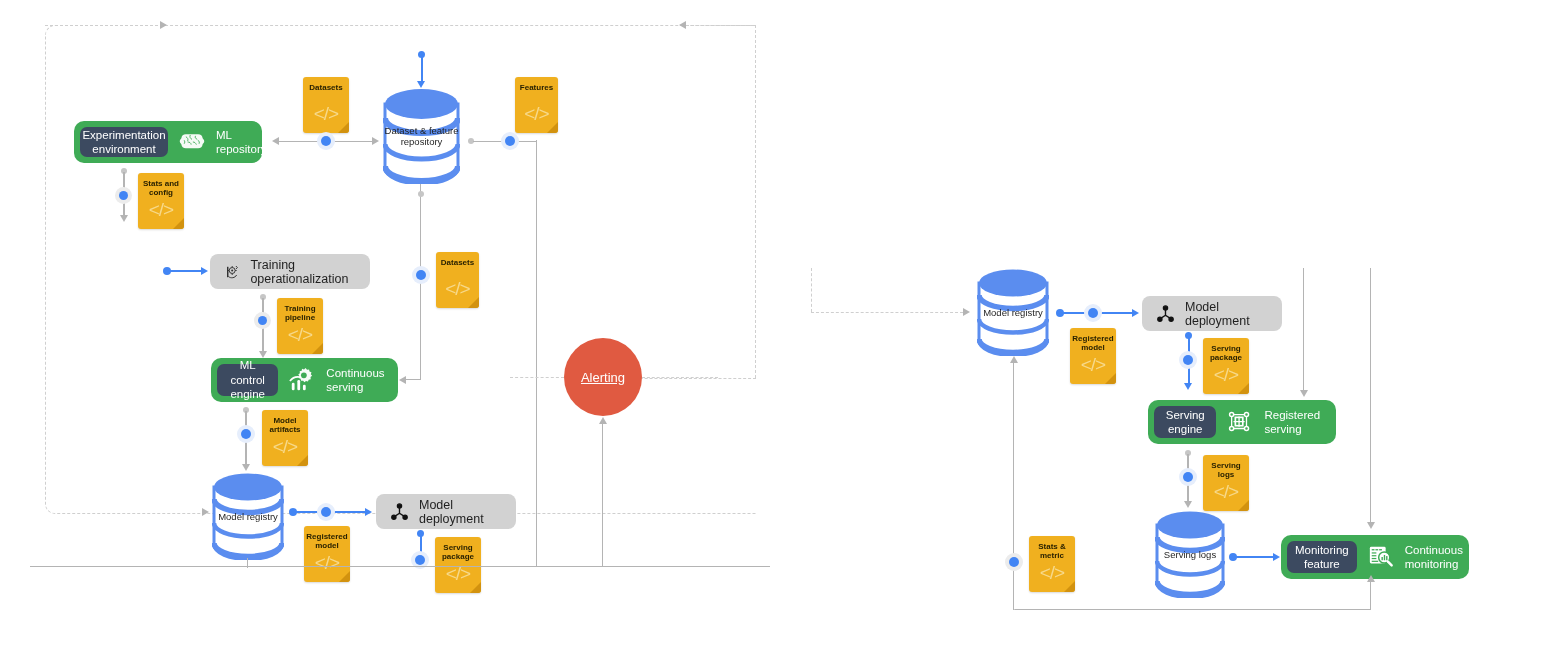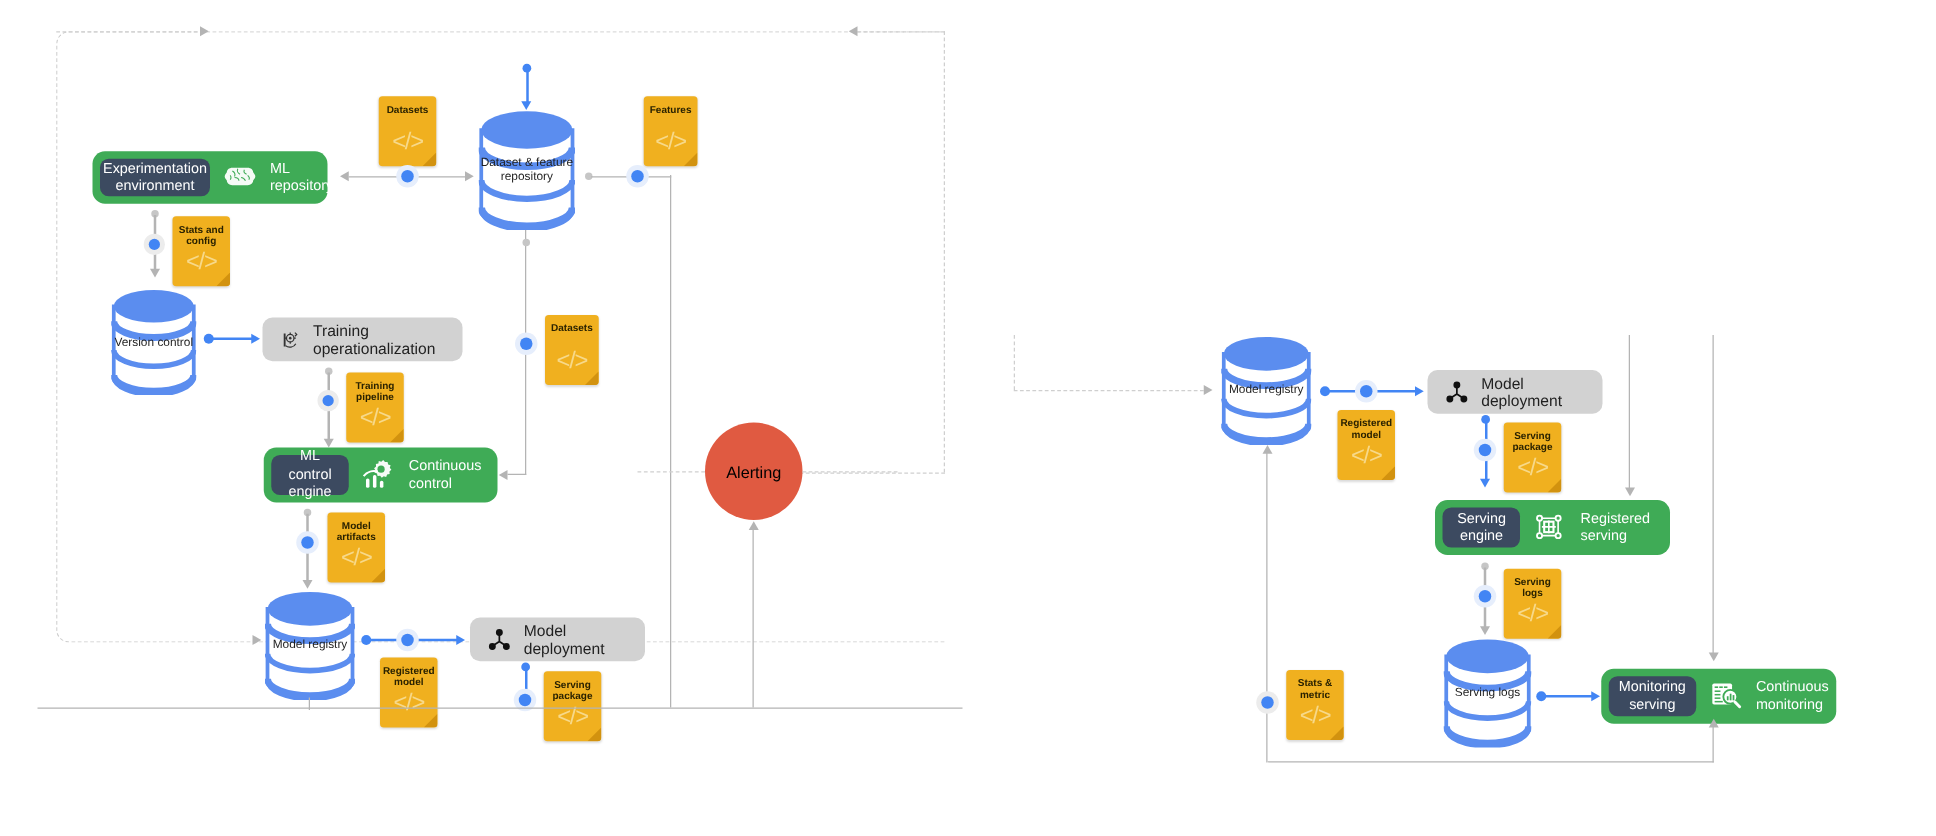--- a/index.html
+++ b/index.html
@@ -51,22 +51,22 @@
   
   .cyl{position:absolute;}
   .cyl svg{display:block;}
   .cyl .clabel{
     position:absolute;left:0;right:0;top:50%;transform:translateY(-50%);
     text-align:center;font-size:9.5px;color:#1f1f1f;
   }
 
   
   .alert-circle{
-    position:absolute;border-radius:50%;background:#e05a41;color:#000000;
-    display:flex;align-items:center;justify-content:center;font-size:13px;
+    position:absolute;border-radius:50%;background:#e05a41;color:#ffffff;
+    display:flex;align-items:center;justify-content:center;font-size:13px;text-decoration:underline;
   }
 
   
   .ln{position:absolute;background:#b4b4b4;}
   .ln.h{height:1.4px;}
   .ln.v{width:1.4px;}
   .ln.blue{background:#4285f4;}
   .ln.h.blue{height:2px;}
   .ln.v.blue{width:2px;}
 
@@ -157,30 +157,20 @@
   <div class="dot gray abs" style="left:121px;top:168px;width:6px;height:6px;"></div>
   <div class="ln v abs" style="left:123.3px;top:172px;height:44px;"></div>
   <div class="arrow down abs" style="left:119.5px;top:215px;"></div>
   <div class="dot halo-gray abs" style="left:119px;top:191px;width:9px;height:9px;"></div>
   <div class="note" style="left:138px;top:173px;width:46px;height:56px;">
     <div class="ntxt">Stats and config</div>
     <div class="code">&lt;/&gt;</div>
     <div class="fold"></div>
   </div>
 
-  <div class="cyl abs" style="left:89px;top:231px;width:68px;height:85px;">
-    <svg width="68" height="85" viewBox="0 0 68 85">
-      <path d="M2,14 v57 a32,14 0 0 0 64,0 v-57 z" fill="#fff" stroke="#5b8def" stroke-width="3"></path>
-      <ellipse cx="34" cy="14" rx="32" ry="13" fill="#5b8def"></ellipse>
-      <path d="M2,26 a32,13 0 0 0 64,0" fill="none" stroke="#5b8def" stroke-width="5.5"></path>
-      <path d="M2,49 a32,13 0 0 0 64,0" fill="none" stroke="#5b8def" stroke-width="4.5"></path>
-      <path d="M2,69 a32,13 0 0 0 64,0" fill="none" stroke="#5b8def" stroke-width="5.5"></path>
-    </svg>
-    <div class="clabel">Version control</div>
-  </div>
 
   <div class="dot blue abs" style="left:163px;top:267px;width:8px;height:8px;"></div>
   <div class="ln h blue abs" style="left:170px;top:270px;width:32px;"></div>
   <div class="arrow right blue abs" style="left:201px;top:267px;"></div>
 
   <div class="gray-box icon-left abs gray-label" style="left:210px;top:254px;width:146px;height:35px;">
     <svg width="20" height="20" viewBox="0 0 22 22" fill="none" stroke="#333" stroke-width="1.3">
       <path d="M4 4h2v14H4z" fill="#333" stroke="none"></path>
       <circle cx="11" cy="9" r="4"></circle>
       <circle cx="11" cy="9" r="1.4" fill="#333" stroke="none"></circle>
@@ -204,21 +194,21 @@
   <div class="green-box abs" style="left:211px;top:358px;width:187px;height:44px;">
     <div class="navy-chip" style="width:84px;">ML control engine</div>
     <svg class="green-ico" viewBox="0 0 30 28" fill="#fff">
       <path d="M15 2l2.2.6 1.6-1.6 1.6 1.9 2.2-.2.5 2.2 2.1.8-.7 2.1 1.4 1.7-1.7 1.4.2 2.2-2.2.5-.8 2.1-2.1-.7-1.7 1.4-1.4-1.7-2.2.2-.5-2.2-2.1-.8.7-2.1L11 8.1l1.7-1.4L12.5 4.5l2.2-.5z" opacity=".95"></path>
       <circle cx="17" cy="9" r="3.1" fill="#3fab56"></circle>
       <rect x="4" y="17" width="3" height="8" rx="1.4"></rect>
       <rect x="10" y="14" width="3" height="11" rx="1.4"></rect>
       <rect x="16" y="19" width="3" height="6" rx="1.4"></rect>
       <path d="M2 15c3-4 8-5 12-4" stroke="#fff" stroke-width="1.8" fill="none"></path>
     </svg>
-    <div class="green-text">Continuous control</div>
+    <div class="green-text">Continuous serving</div>
   </div>
 
   <div class="arrow left abs" style="left:399px;top:376px;"></div>
   <div class="ln h abs" style="left:406px;top:379px;width:15px;"></div>
   <div class="ln v abs" style="left:420px;top:184px;height:196px;"></div>
   <div class="dot gray abs" style="left:418px;top:191px;width:6px;height:6px;"></div>
   <div class="dot halo abs" style="left:416px;top:270px;width:10px;height:10px;"></div>
 
   <div class="note" style="left:436px;top:252px;width:43px;height:56px;">
     <div class="ntxt">Datasets</div>
@@ -370,21 +360,21 @@
       <path d="M2,71 a33,13.5 0 0 0 66,0" fill="none" stroke="#5b8def" stroke-width="5.5"></path>
     </svg>
     <div class="clabel">Serving logs</div>
   </div>
 
   <div class="dot blue abs" style="left:1229px;top:553px;width:8px;height:8px;"></div>
   <div class="ln h blue abs" style="left:1236px;top:556px;width:38px;"></div>
   <div class="arrow right blue abs" style="left:1273px;top:553px;"></div>
 
   <div class="green-box abs" style="left:1281px;top:535px;width:188px;height:44px;">
-    <div class="navy-chip" style="width:84px;">Monitoring serving</div>
+    <div class="navy-chip" style="width:84px;">Monitoring feature</div>
     <svg class="green-ico" viewBox="0 0 30 28" fill="none">
       <rect x="3" y="3" width="17" height="18" rx="1.5" fill="#fff"></rect>
       <g fill="#3fab56">
         <rect x="5" y="5.5" width="3" height="1.4"></rect>
           <rect x="9" y="5.5" width="3" height="1.4"></rect>
         <rect x="13" y="5.5" width="3" height="1.4"></rect>
         <rect x="5" y="9" width="5" height="1.3"></rect>
           <rect x="5" y="12" width="5" height="1.3"></rect>
         <rect x="5" y="15" width="5" height="1.3"></rect>
           <rect x="5" y="18" width="7" height="1.3"></rect>

